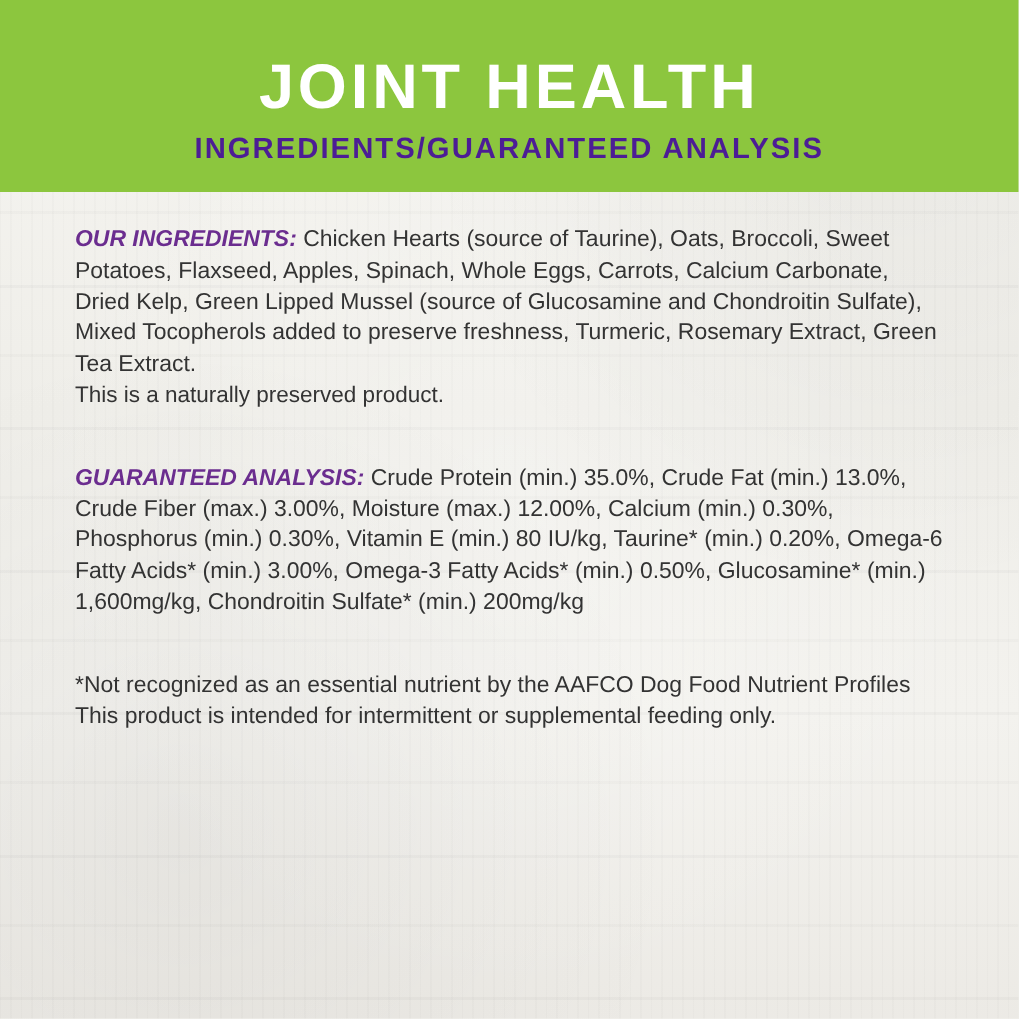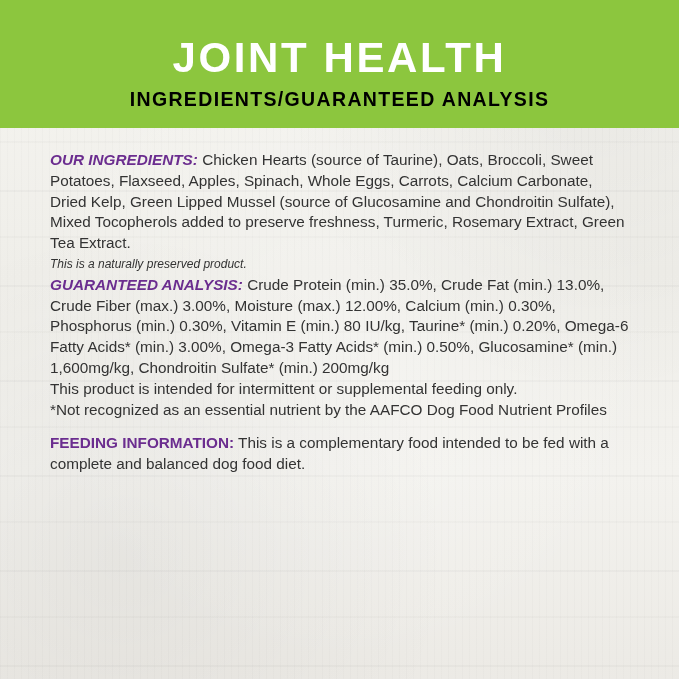--- a/index.html
+++ b/index.html
@@ -69,21 +69,21 @@
   .banner-title {
     color: #ffffff;
     font-size: 42px;
     font-weight: bold;
     letter-spacing: 2.6px;
     line-height: 1.05;
     text-align: center;
     margin: 0;
   }
   .banner-subtitle {
-    color: #000000;
+    color: #4c1d95;
     font-size: 19.5px;
     font-weight: bold;
     letter-spacing: 1.35px;
     text-align: center;
     margin-top: 7px;
   }
 
   
   .content {
     position: relative;
@@ -97,27 +97,26 @@
     line-height: 20.8px;
     margin: 0 0 0 0;
     text-align: left;
   }
   .lead {
     color: #6b2d8f;
     font-weight: bold;
     font-style: italic;
   }
   .italic-note {
-    font-style: italic;
     color: #333333;
-    font-size: 12px;
+    font-size: 15px;
     line-height: 20.8px;
   }
   .block-gap {
-    margin-top: 0;
+    margin-top: 34px;
   }
   .block-gap-sm {
     margin-top: 13px;
   }
   .purple-head {
     color: #6b2d8f;
     font-weight: bold;
     font-size: 15.3px;
     line-height: 20.8px;
   }
@@ -140,31 +139,27 @@
     </p>
     <p class="para italic-note">
       <span>This is a naturally preserved product.</span>
     </p>
 
     <p class="para block-gap">
       <span class="lead">GUARANTEED ANALYSIS:</span>
       <span>Crude Protein (min.) 35.0%, Crude Fat (min.) 13.0%, Crude Fiber (max.) 3.00%, Moisture (max.) 12.00%, Calcium (min.) 0.30%, Phosphorus (min.) 0.30%, Vitamin E (min.) 80 IU/kg, Taurine* (min.) 0.20%, Omega-6 Fatty Acids* (min.) 3.00%, Omega-3 Fatty Acids* (min.) 0.50%, Glucosamine* (min.) 1,600mg/kg, Chondroitin Sulfate* (min.) 200mg/kg</span>
     </p>
 
+    <p class="para block-gap">
+      <span>*Not recognized as an essential nutrient by the AAFCO Dog Food Nutrient Profiles</span>
+    </p>
     <p class="para">
       <span>This product is intended for intermittent or supplemental feeding only.</span>
     </p>
-    <p class="para block-gap">
-      <span>*Not recognized as an essential nutrient by the AAFCO Dog Food Nutrient Profiles</span>
-    </p>
 
-    <p class="para block-gap-sm">
-      <span class="purple-head">FEEDING INFORMATION:</span>
-      <span>This is a complementary food intended to be fed with a complete and balanced dog food diet.</span>
-    </p>
 
 
     <p class="para block-gap-sm">
       <br>
     </p>
 
   </div>
 </div>
 
 </body></html>

